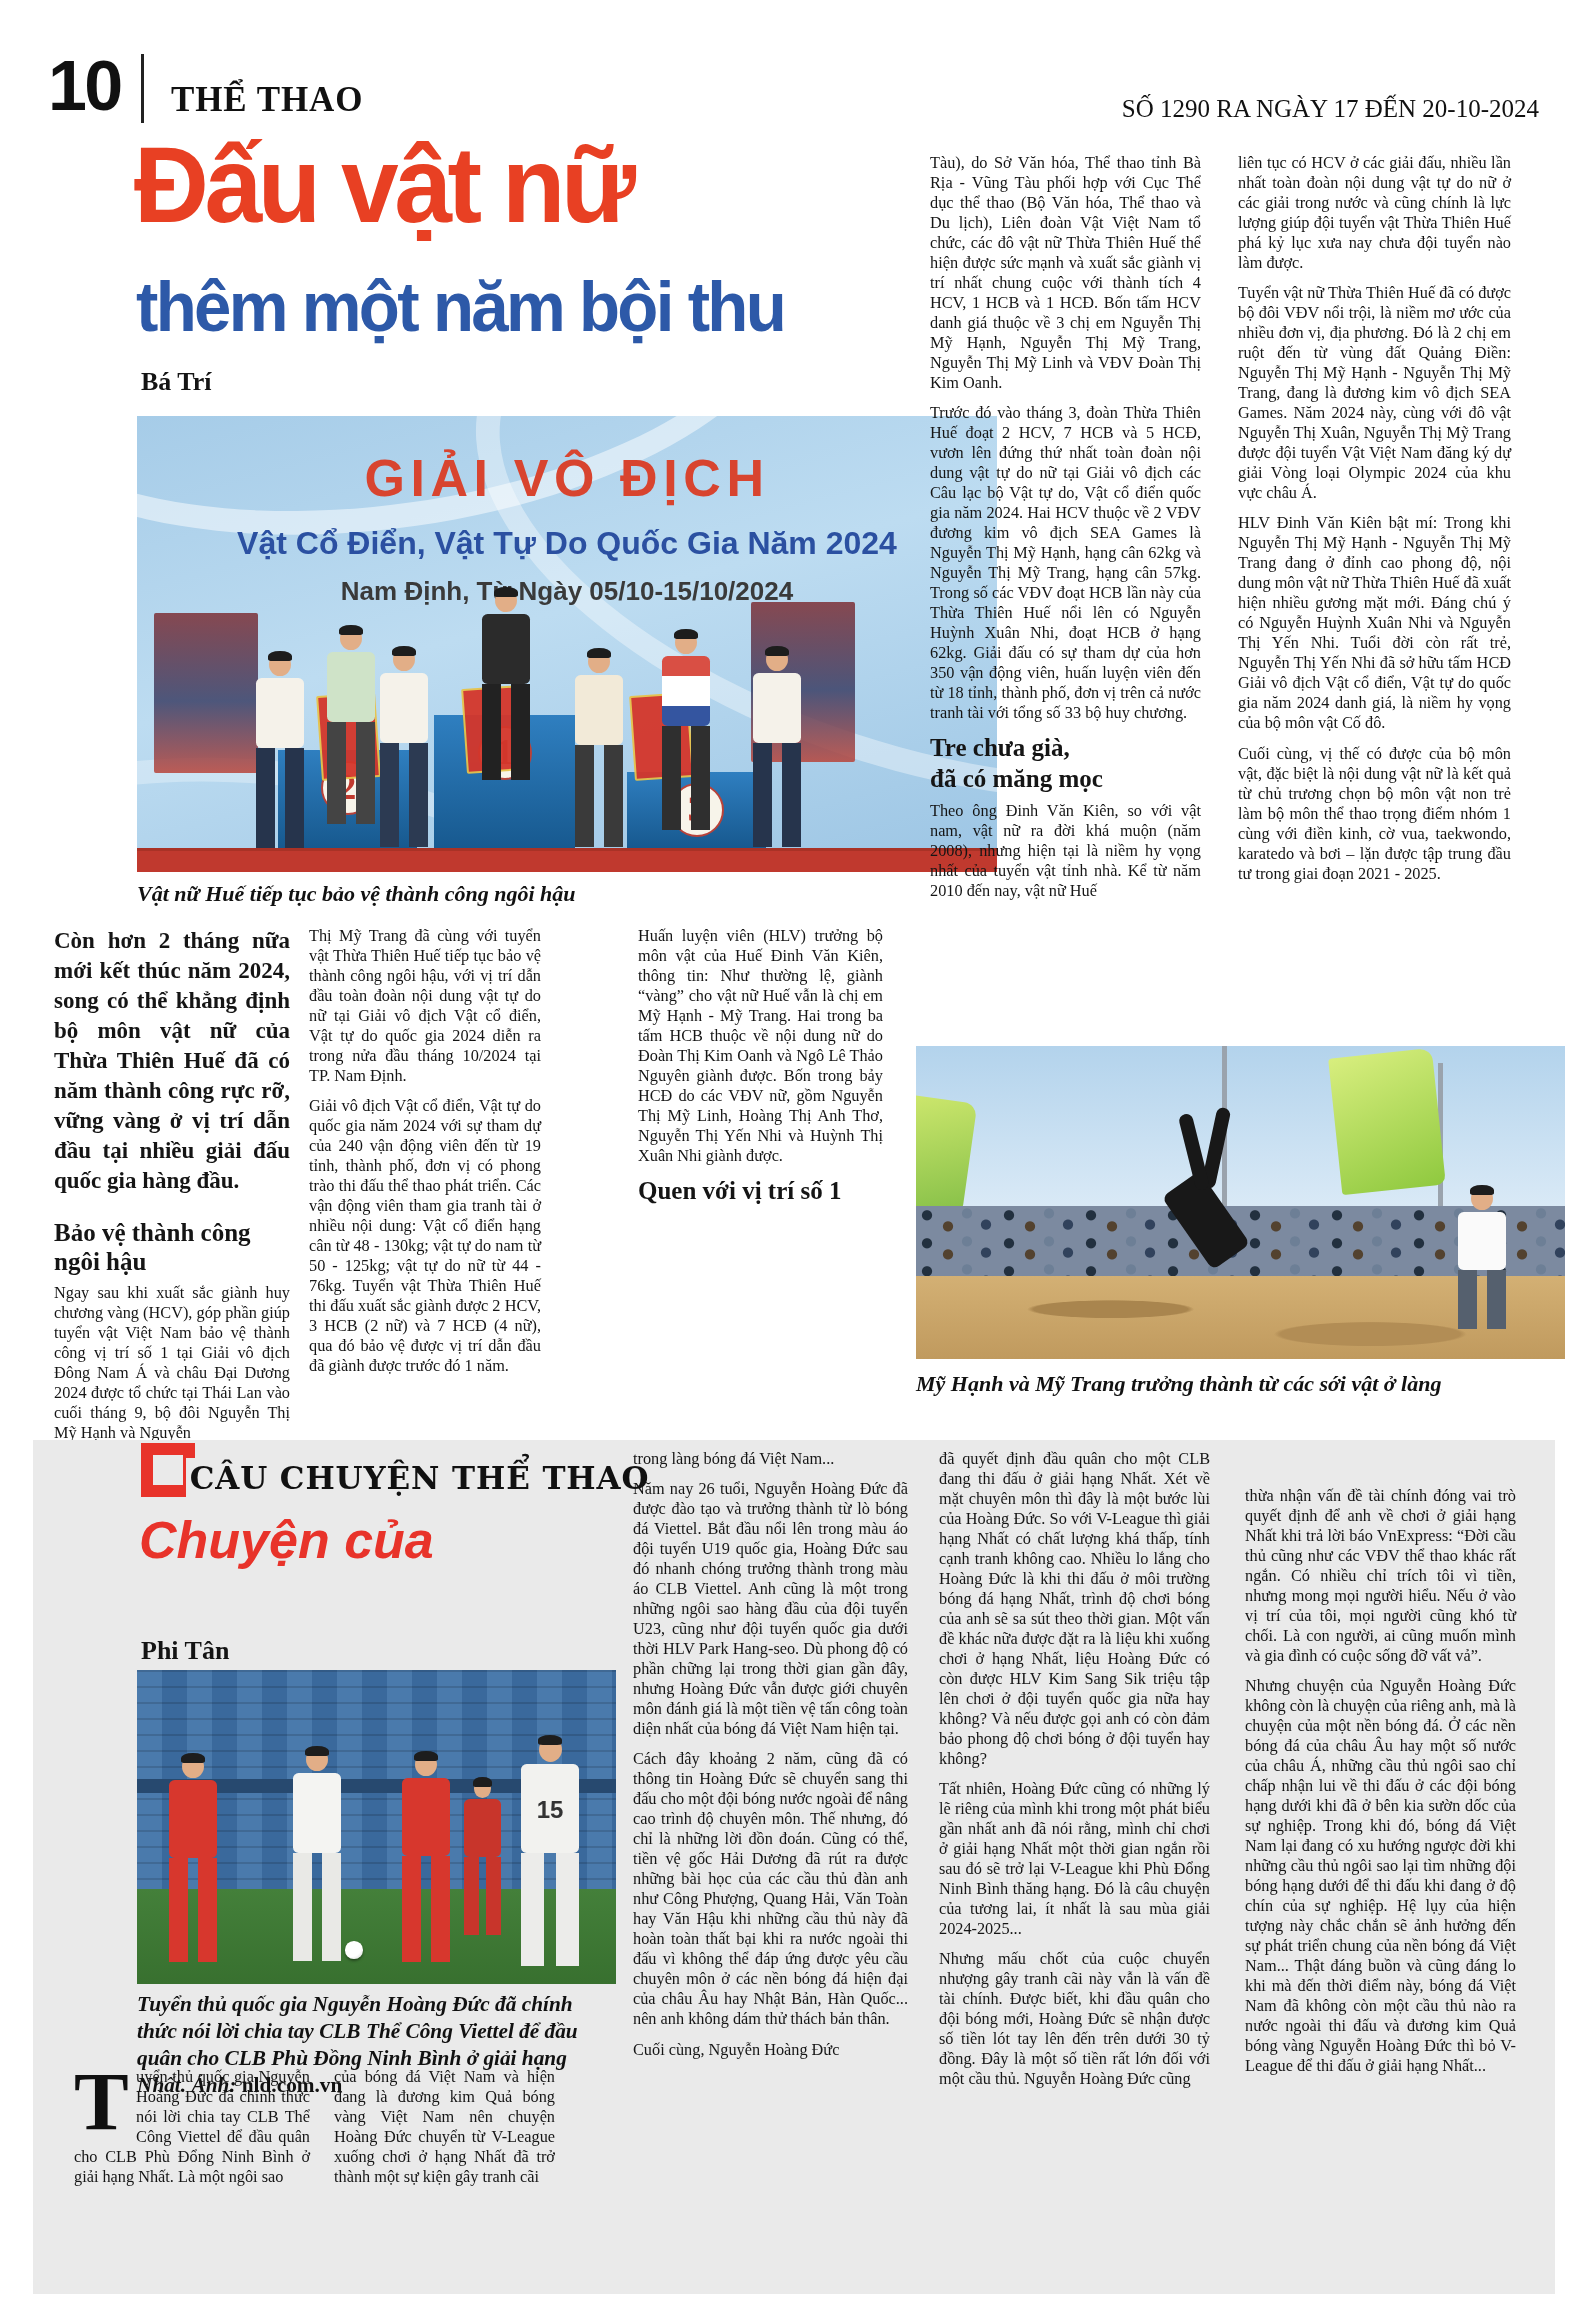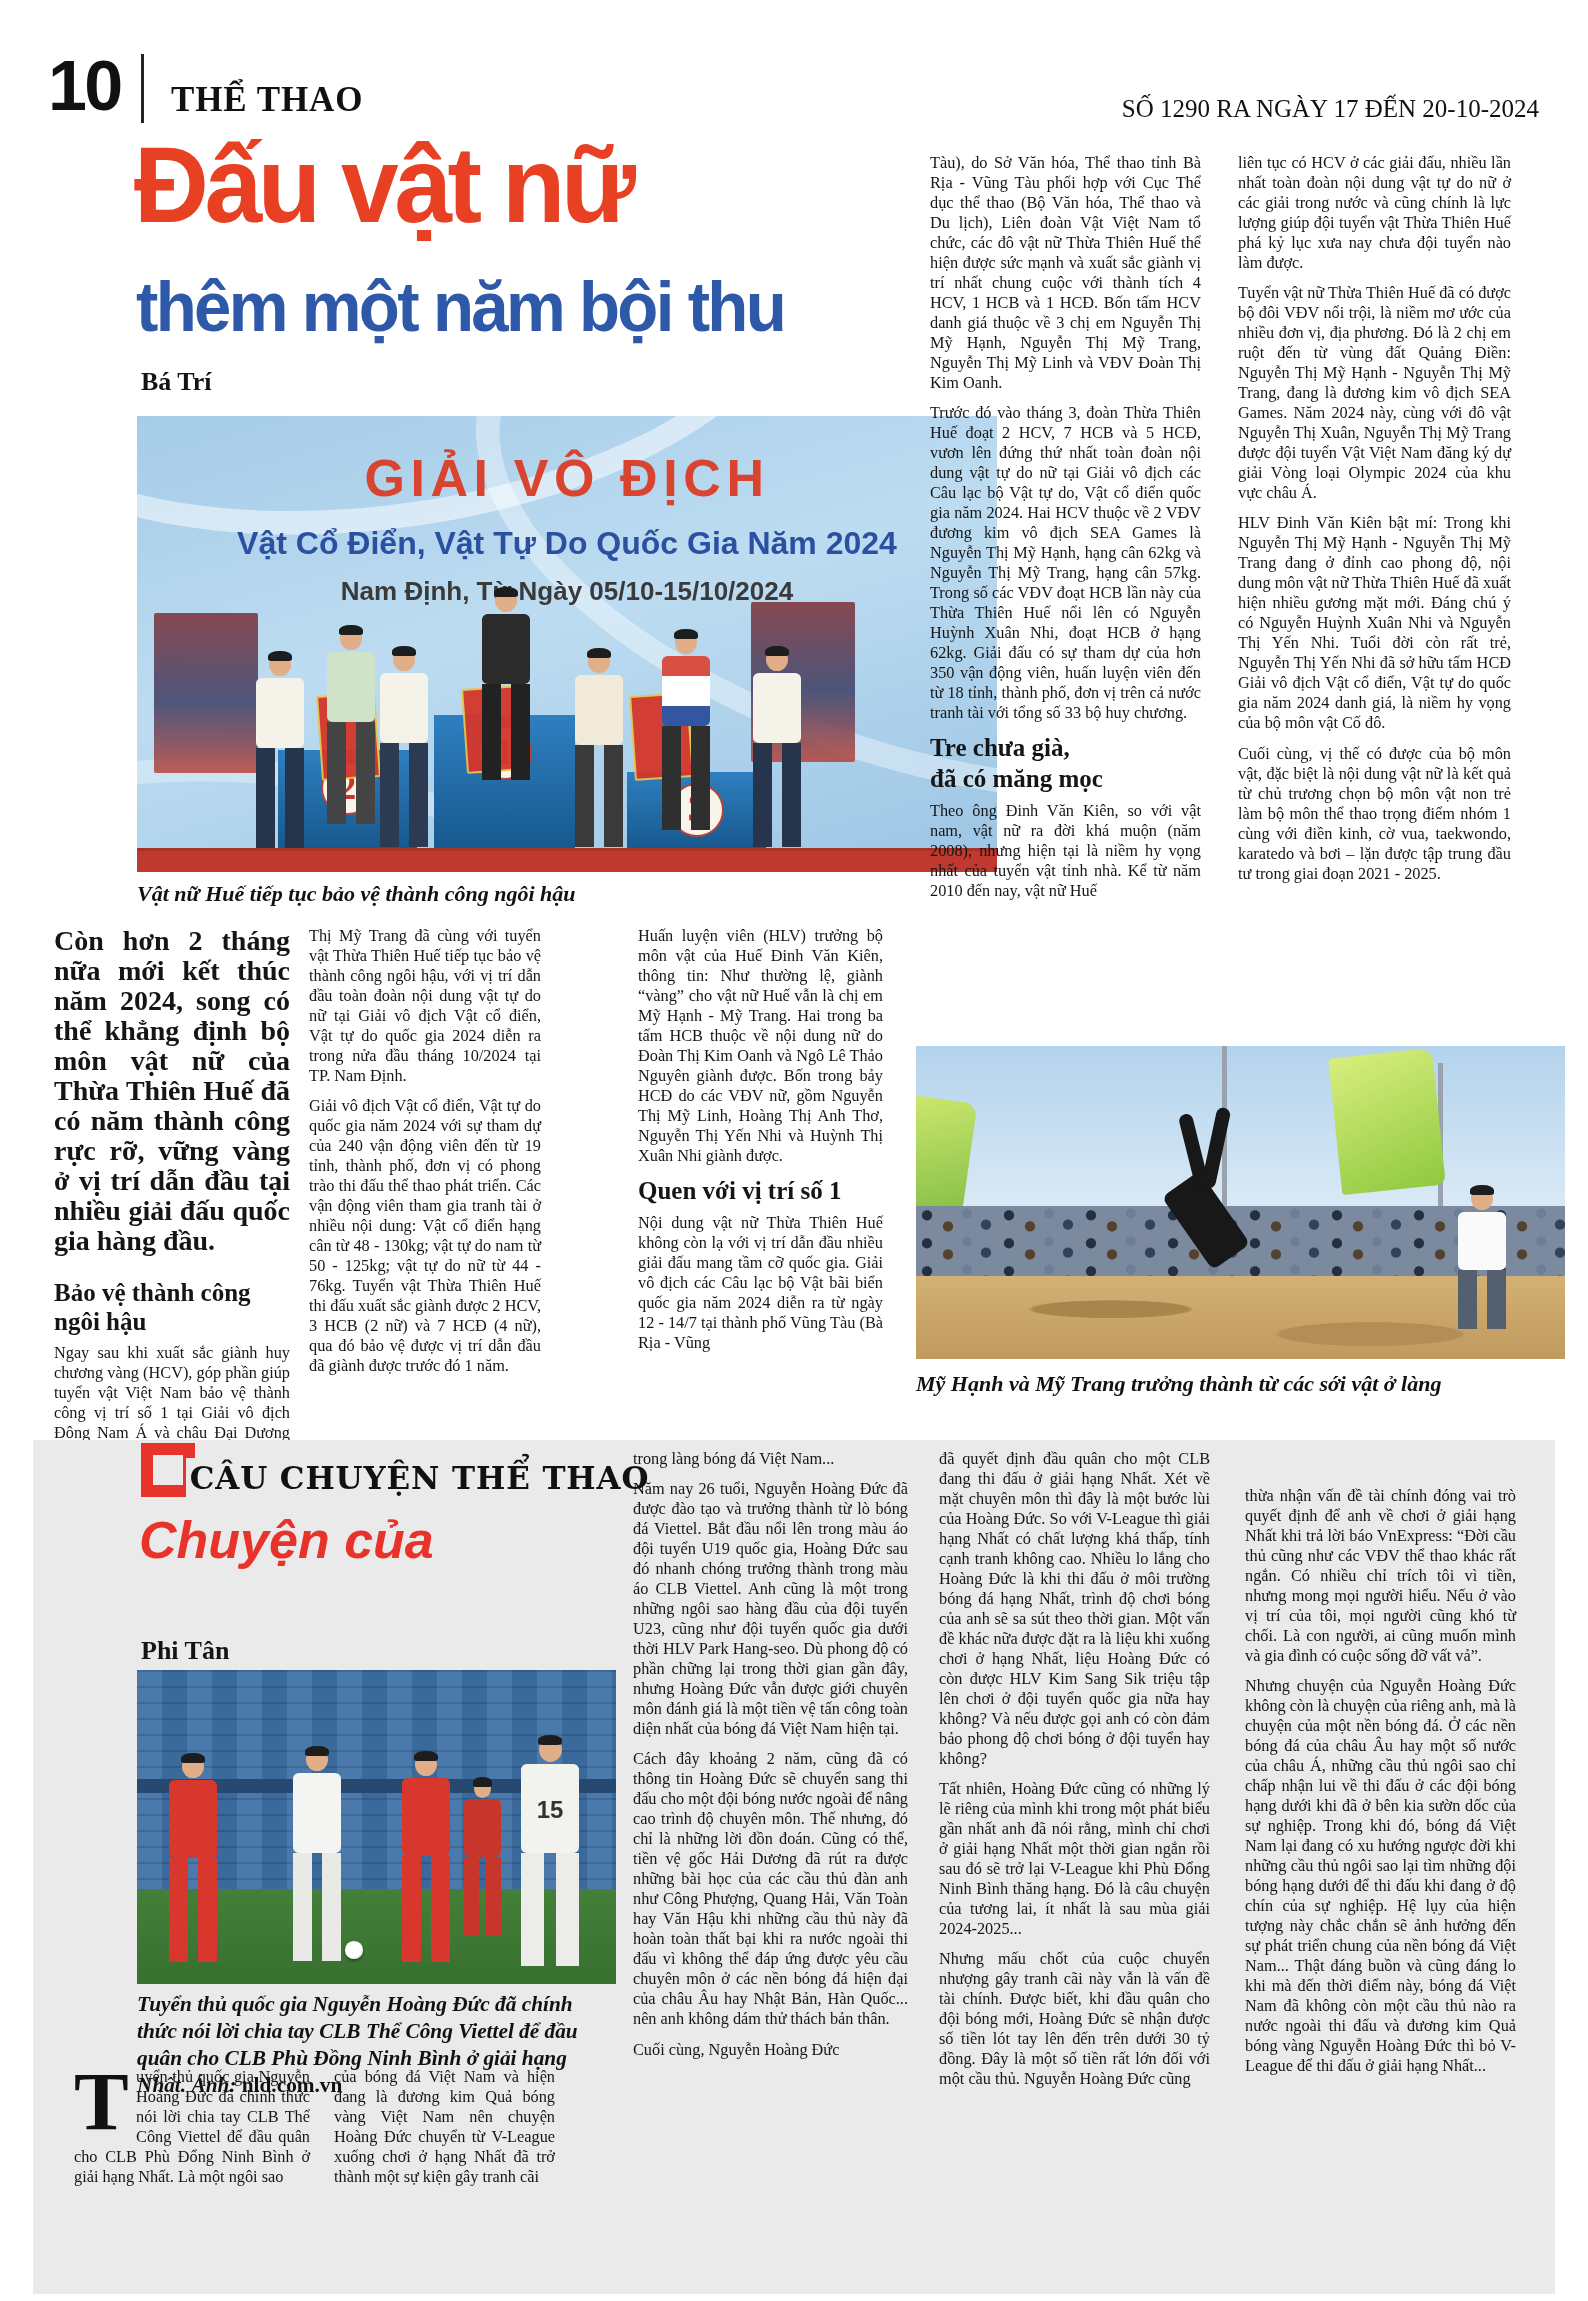--- a/index.html
+++ b/index.html
@@ -36,21 +36,21 @@
   .f-legs{height:89px;background:linear-gradient(90deg,var(--leg,#26344c) 0 40%,transparent 40% 60%,var(--leg,#26344c) 60% 100%)}
   
   .caption{font:bold italic 22px "Liberation Serif",serif;color:#111}
   .cap1{left:137px;top:881px;width:733px;text-align:left}
   .cap2{left:916px;top:1371px;width:649px}
   .cap3{left:137px;top:1991px;width:479px;line-height:27px;text-align:left}
   .credit{font-style:normal}
   
   .bcol{position:absolute;font-size:16.3px;line-height:20px;text-align:justify;color:#151515}
   .bcol p{margin-bottom:10.2px}
-  .lead{font-weight:bold;font-size:28px;line-height:30px}
+  .lead{font-weight:bold;font-size:23px;line-height:30px}
   .subhead{font-weight:bold;font-size:25px;line-height:29px;text-align:left;margin:9.3px 0 7.4px}
   
   .photo2{left:916px;top:1046px;width:649px;height:313px;background:linear-gradient(180deg,#b3d3ec 0%,#dcebf7 55%);overflow:hidden}
   .flag{position:absolute;border-radius:3.7px 13px 9.3px 3.7px}
   .crowd{position:absolute;left:0;top:160px;width:100%;height:70px;background:
     radial-gradient(circle at 11px 9.3px,#22303f 4.6px,transparent 5.6px),
     radial-gradient(circle at 32px 20.4px,#53422f 4.6px,transparent 5.6px),
     radial-gradient(circle at 51px 7.4px,#6d7f96 4.6px,transparent 5.6px),
     radial-gradient(circle at 70px 18.6px,#31425c 4.6px,transparent 5.6px),
     #7c8aa0;background-size:82px 28px}
@@ -176,21 +176,20 @@
     <div class="subhead" style="margin-top:22px">Bảo vệ thành công ngôi hậu</div>
     <p>Ngay sau khi xuất sắc giành huy chương vàng (HCV), góp phần giúp tuyển vật Việt Nam bảo vệ thành công vị trí số 1 tại Giải vô địch Đông Nam Á và châu Đại Dương 2024 được tổ chức tại Thái Lan vào cuối tháng 9, bộ đôi Nguyễn Thị Mỹ Hạnh và Nguyễn</p>
   </div>
   <div class="bcol" style="left:309px;top:926px;width:232px">
     <p>Thị Mỹ Trang đã cùng với tuyển vật Thừa Thiên Huế tiếp tục bảo vệ thành công ngôi hậu, với vị trí dẫn đầu toàn đoàn nội dung vật tự do nữ tại Giải vô địch Vật cổ điển, Vật tự do quốc gia 2024 diễn ra trong nửa đầu tháng 10/2024 tại TP. Nam Định.</p>
     <p>Giải vô địch Vật cổ điển, Vật tự do quốc gia năm 2024 với sự tham dự của 240 vận động viên đến từ 19 tỉnh, thành phố, đơn vị có phong trào thi đấu thể thao phát triển. Các vận động viên tham gia tranh tài ở nhiều nội dung: Vật cổ điển hạng cân từ 48 - 130kg; vật tự do nam từ 50 - 125kg; vật tự do nữ từ 44 - 76kg. Tuyển vật Thừa Thiên Huế thi đấu xuất sắc giành được 2 HCV, 3 HCB (2 nữ) và 7 HCĐ (4 nữ), qua đó bảo vệ được vị trí dẫn đầu đã giành được trước đó 1 năm.</p>
   </div>
   <div class="bcol" style="left:638px;top:926px;width:245px">
     <p>Huấn luyện viên (HLV) trưởng bộ môn vật của Huế Đinh Văn Kiên, thông tin: Như thường lệ, giành “vàng” cho vật nữ Huế vẫn là chị em Mỹ Hạnh - Mỹ Trang. Hai trong ba tấm HCB thuộc về nội dung nữ do Đoàn Thị Kim Oanh và Ngô Lê Thảo Nguyên giành được. Bốn trong bảy HCĐ do các VĐV nữ, gồm Nguyễn Thị Mỹ Linh, Hoàng Thị Anh Thơ, Nguyễn Thị Yến Nhi và Huỳnh Thị Xuân Nhi giành được.</p>
     <div class="subhead">Quen với vị trí số 1</div>
-    <p>Nội dung vật nữ Thừa Thiên Huế không còn lạ với vị trí dẫn đầu nhiều giải đấu mang tầm cỡ quốc gia. Giải vô địch các Câu lạc bộ Vật bãi biển quốc gia năm 2024 diễn ra từ ngày 12 - 14/7 tại thành phố Vũng Tàu (Bà Rịa - Vũng</p>
   </div>
   <div class="bcol" style="left:930px;top:153px;width:271px">
     <p>Tàu), do Sở Văn hóa, Thể thao tỉnh Bà Rịa - Vũng Tàu phối hợp với Cục Thể dục thể thao (Bộ Văn hóa, Thể thao và Du lịch), Liên đoàn Vật Việt Nam tổ chức, các đô vật nữ Thừa Thiên Huế thể hiện được sức mạnh và xuất sắc giành vị trí nhất chung cuộc với thành tích 4 HCV, 1 HCB và 1 HCĐ. Bốn tấm HCV danh giá thuộc về 3 chị em Nguyễn Thị Mỹ Hạnh, Nguyễn Thị Mỹ Trang, Nguyễn Thị Mỹ Linh và VĐV Đoàn Thị Kim Oanh.</p>
     <p>Trước đó vào tháng 3, đoàn Thừa Thiên Huế đoạt 2 HCV, 7 HCB và 5 HCĐ, vươn lên đứng thứ nhất toàn đoàn nội dung vật tự do nữ tại Giải vô địch các Câu lạc bộ Vật tự do, Vật cổ điển quốc gia năm 2024. Hai HCV thuộc về 2 VĐV đương kim vô địch SEA Games là Nguyễn Thị Mỹ Hạnh, hạng cân 62kg và Nguyễn Thị Mỹ Trang, hạng cân 57kg. Trong số các VĐV đoạt HCB lần này của Thừa Thiên Huế nổi lên có Nguyễn Huỳnh Xuân Nhi, đoạt HCB ở hạng 62kg. Giải đấu có sự tham dự của hơn 350 vận động viên, huấn luyện viên đến từ 18 tỉnh, thành phố, đơn vị trên cả nước tranh tài với tổng số 33 bộ huy chương.</p>
     <div class="subhead" style="margin-bottom:0">Tre chưa già,</div>
     <div class="subhead" style="margin-top:1.9px">đã có măng mọc</div>
     <p>Theo ông Đinh Văn Kiên, so với vật nam, vật nữ ra đời khá muộn (năm 2008), nhưng hiện tại là niềm hy vọng nhất của tuyển vật tỉnh nhà. Kể từ năm 2010 đến nay, vật nữ Huế</p>
   </div>
   <div class="bcol" style="left:1238px;top:153px;width:273px">
     <p>liên tục có HCV ở các giải đấu, nhiều lần nhất toàn đoàn nội dung vật tự do nữ ở các giải trong nước và cũng chính là lực lượng giúp đội tuyển vật Thừa Thiên Huế phá kỷ lục xưa nay chưa đội tuyển nào làm được.</p>

